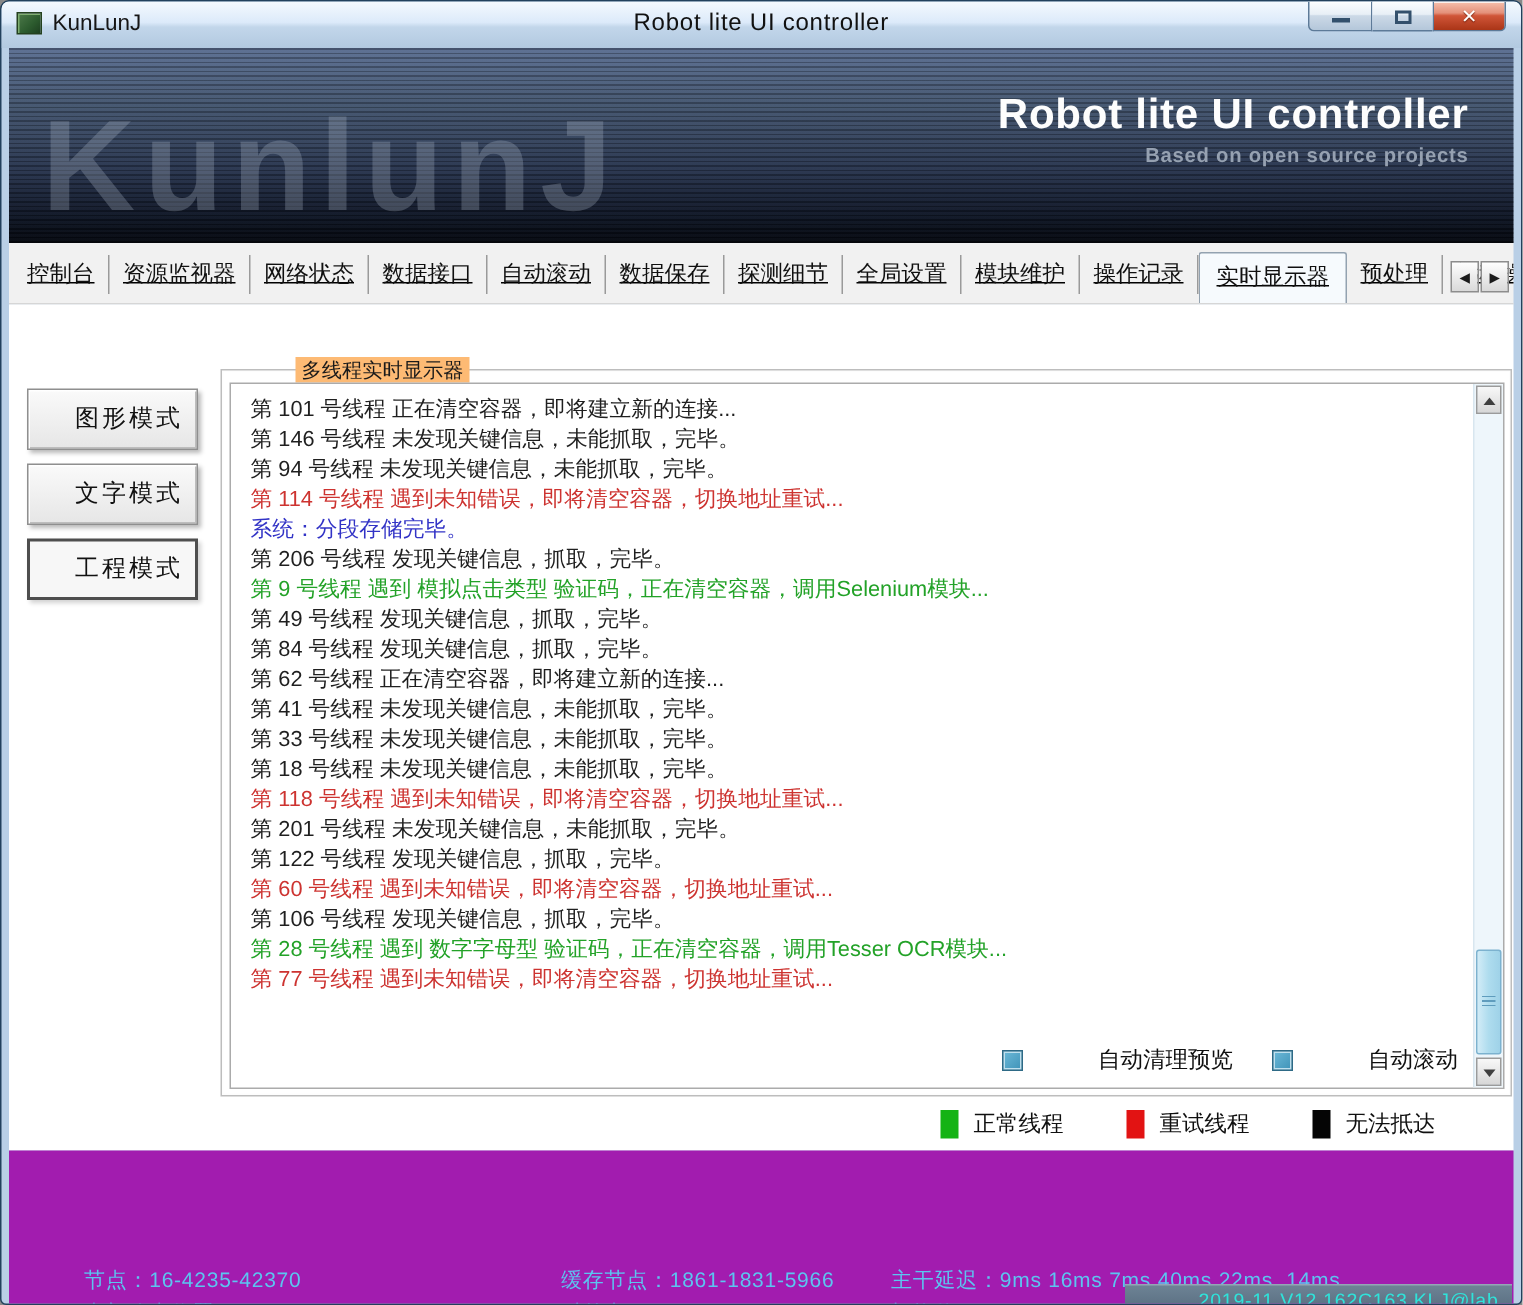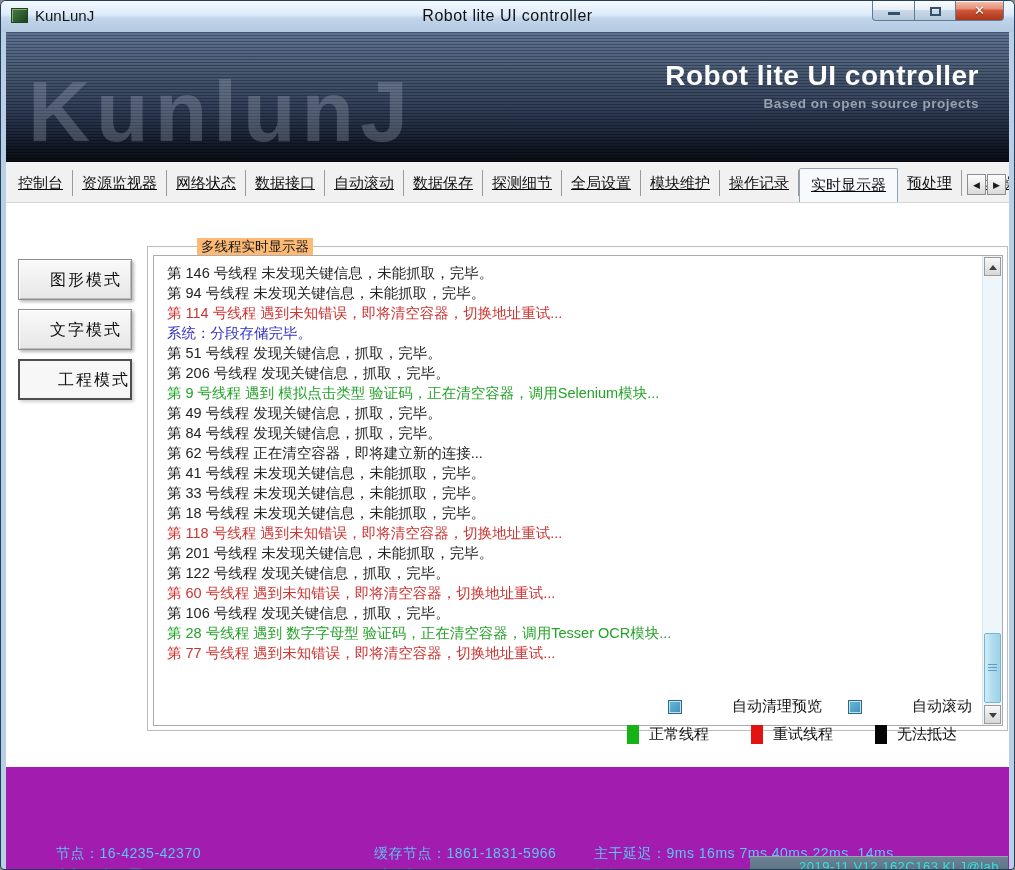--- a/index.html
+++ b/index.html
@@ -56,21 +56,21 @@
     background:linear-gradient(180deg,#fefefe,#d9d9d9); text-align:center; line-height:20px; cursor:pointer; }
 
   
   .content { position:absolute; top:202px; left:5px; right:5px; height:564px; background:#fff; }
 
   .side-btn { position:absolute; left:12px; width:114px; height:41px; font-size:16px;
     letter-spacing:2px; color:#111; text-align:center; line-height:39px; cursor:pointer;
     background:linear-gradient(180deg,#fafafa,#e6e6e6); border:1px solid #8f8f8f;
     box-shadow:inset 1px 1px 0 #fff, inset -1px -1px 0 #bdbdbd, 2px 2px 3px rgba(0,0,0,0.28);padding-left:22px; }
   .side-btn.pressed { border:2px solid #4e4e4e; line-height:37px;
-    background:#f7f7f7; box-shadow:2px 2px 3px rgba(0,0,0,0.18);text-align:right; }
+    background:#f7f7f7; box-shadow:2px 2px 3px rgba(0,0,0,0.18); }
   .side-btn:nth-of-type(1){ top:56px; } .side-btn:nth-of-type(2){ top:106px; } .side-btn:nth-of-type(3){ top:156px; }
 
   .groupbox { position:absolute; left:141px; top:43px; width:861px; height:485px;
     border:1px solid #bdbdbd; box-shadow:inset 0 0 0 1px #fdfdfd; }
   .group-title { position:absolute; top:-9px; left:7px; background:#fdba74; padding:0 4px;
     font-size:13.5px; color:#1a1a1a;margin-left:42px; }
   .listbox { position:absolute; left:5px; top:8px; right:4px; bottom:4px;
     border:1px solid #ababab; background:#fff; overflow:hidden; }
   .loglist { position:absolute; left:0; right:20px; top:0; bottom:0; padding:7px 0 0 13px;
     font-size:14.5px; line-height:20px; white-space:nowrap; }
@@ -95,21 +95,21 @@
 
   
   .cb-row { position:absolute; right:30px; bottom:9px; display:flex; gap:26px; background:#fff; }
   .cb-item { display:flex; align-items:center; gap:6px; cursor:pointer; }
   .cb-box { width:14px; height:14px; border:1px solid #2e6a86; background:#fff;
     box-shadow:inset 0 0 0 1px #bfe0ee; }
   .cb-box.checked { background:linear-gradient(135deg,#6cb9d8 0%,#3f93b8 100%); }
   .cb-label { font-size:15px; color:#101010;margin-left:44px; }
 
   
-  .legend { position:absolute; right:52px; top:522px; display:flex; gap:42px; }
+  .legend { position:absolute; right:52px; top:537px; display:flex; gap:42px; }
   .legend-item { display:flex; align-items:center; gap:10px; }
   .legend-swatch { width:12px; height:19px; }
   .legend-label { font-size:15px; color:#101010; }
 
   
   .footer { position:absolute; top:766px; left:5px; right:5px; height:110px; background:#a21caf;
     font-family:Liberation Sans, sans-serif; }
   .f-col { position:absolute; top:9px; font-size:14px; line-height:22px; color:#5cc5f0;
     letter-spacing:0.5px; white-space:pre; }
   .f-col.c1 { left:50px; } .f-col.c2 { left:368px; } .f-col.c3 { left:588px; }
@@ -187,30 +187,30 @@
 
     <div class="side-btn">图形模式</div>
     <div class="side-btn">文字模式</div>
     <div class="side-btn pressed">工程模式</div>
 
     <div class="groupbox">
       <div class="group-title">多线程实时显示器</div>
       <div class="listbox">
         <div class="loglist">
 
+            <div class="log-line normal">第 101 号线程 正在清空容器，即将建立新的连接...</div>
 
             <div class="log-line normal">第 146 号线程 未发现关键信息，未能抓取，完毕。</div>
 
             <div class="log-line normal">第 94 号线程 未发现关键信息，未能抓取，完毕。</div>
 
             <div class="log-line retry">第 114 号线程 遇到未知错误，即将清空容器，切换地址重试...</div>
 
             <div class="log-line system">系统：分段存储完毕。</div>
 
-            <div class="log-line normal">第 51 号线程 发现关键信息，抓取，完毕。</div>
 
             <div class="log-line normal">第 206 号线程 发现关键信息，抓取，完毕。</div>
 
             <div class="log-line captcha">第 9 号线程 遇到 模拟点击类型 验证码，正在清空容器，调用Selenium模块...</div>
 
             <div class="log-line normal">第 49 号线程 发现关键信息，抓取，完毕。</div>
 
             <div class="log-line normal">第 84 号线程 发现关键信息，抓取，完毕。</div>
 
             <div class="log-line normal">第 62 号线程 正在清空容器，即将建立新的连接...</div>

